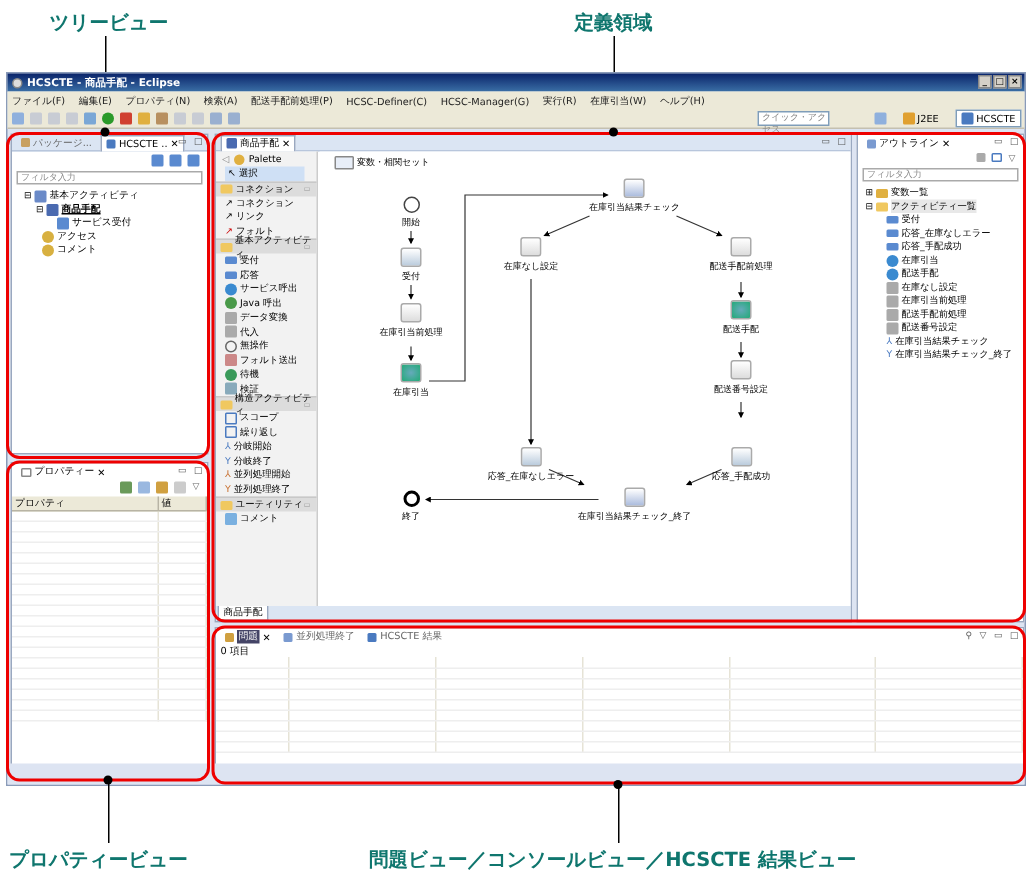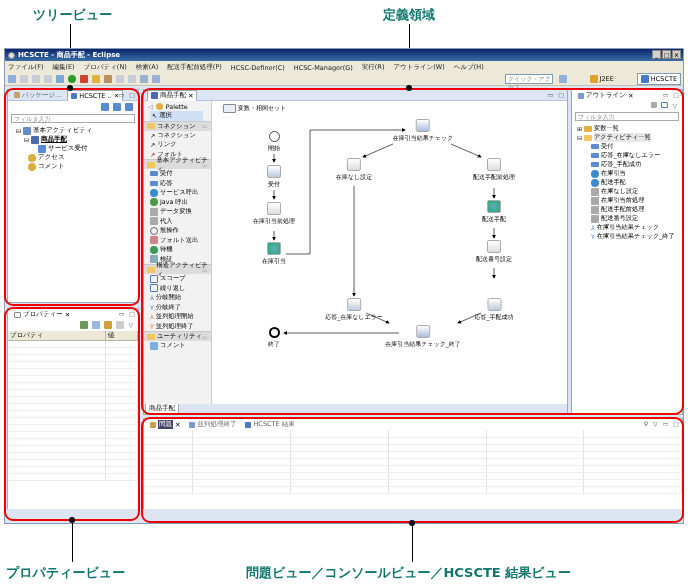--- a/index.html
+++ b/index.html
@@ -9,21 +9,21 @@
 .dot{position:absolute;width:6px;height:6px;border-radius:50%;background:#000}
 .win{position:absolute;left:4px;top:48px;width:680px;height:476px;border:1px solid #8a9bb8;background:#dde4f2}
 .titlebar{position:absolute;left:0;top:0;right:0;height:12px;background:linear-gradient(#0a246a,#3a6ea5);color:#fff;font-weight:bold;font-size:7px;display:flex;align-items:center;padding-left:3px}
 .titlebar .ti{width:7px;height:7px;border-radius:50%;background:#ddd;margin-right:3px;border:1px solid #888}
 .winbtns{position:absolute;right:2px;top:1px;display:flex;gap:1px}
 .winbtns span{width:9px;height:9px;background:#d4d0c8;border:1px solid #888;color:#000;font-size:6px;line-height:7px;text-align:center}
 .menubar{position:absolute;left:0;top:12px;right:0;height:11px;background:#ece9d8;display:flex;align-items:flex-end;padding-left:3px;gap:9px;font-size:6.5px;color:#222}
 .toolbar{position:absolute;left:0;top:23px;right:0;height:14px;background:#ece9d8;border-bottom:1px solid #c4c0b0;display:flex;align-items:center;padding-left:3px;gap:4px}
 .tb{width:8px;height:8px;border-radius:1px}
 .quick{position:absolute;right:130px;top:25px;width:48px;height:10px;border:1px solid #7f9db9;background:#fff;font-size:6px;color:#888;padding-left:2px;line-height:8px}
-.persp{position:absolute;right:2px;top:24px;display:flex;gap:20px;align-items:center;font-size:6.5px}
+.persp{position:absolute;right:2px;top:24px;display:flex;gap:8px;align-items:center;font-size:6.5px}
 .persp .p{display:flex;align-items:center;gap:2px;padding:1px 3px}
 .persp .p.act{border:1px solid #7f9db9;background:#fff}
 .pi{width:8px;height:8px;border-radius:1px}
 .panel{position:absolute;background:#fff;border:1px solid #9aa8c0}
 .ptab{height:11px;background:#dbe5f3;display:flex;align-items:center;font-size:6.5px;padding-left:3px;gap:3px;border-bottom:1px solid #b8c6dc;position:relative}
 .ptab .t{display:flex;align-items:center;gap:2px;padding:0 3px;height:11px}
 .ptab .t.act{background:#fff;border:1px solid #9aa8c0;border-bottom:none}
 .ptab .ctl{position:absolute;right:3px;top:1px;display:flex;gap:5px;color:#555;font-size:6px}
 .red{position:absolute;border:2px solid #e00;border-radius:9px;pointer-events:none}
 .ico{display:inline-block;width:8px;height:8px;border-radius:1px;vertical-align:middle}
@@ -69,21 +69,21 @@
   </div>
   <div class="menubar">
     <span>ファイル(F)</span>
     <span>編集(E)</span>
     <span>プロパティ(N)</span>
     <span>検索(A)</span>
     <span>配送手配前処理(P)</span>
     <span>HCSC-Definer(C)</span>
     <span>HCSC-Manager(G)</span>
     <span>実行(R)</span>
-    <span>アウトライン(W)</span>
+    <span>在庫引当(W)</span>
     <span>ヘルプ(H)</span>
   </div>
   <div class="toolbar">
     <span class="tb" style="background:#8fb0dd"></span>
     <span class="tb" style="background:#c8ccd4"></span>
     <span class="tb" style="background:#c8ccd4"></span>
     <span class="tb" style="background:#c8ccd4"></span>
     <span class="tb" style="background:#7aa7d6"></span>
     <span class="tb" style="background:#2a9a2a;border-radius:50%"></span>
     <span class="tb" style="background:#d04030"></span>
@@ -541,20 +541,21 @@
           <span class="ico" style="background:#4a7ac0;width:6px;height:6px"></span>
           <span style="color:#666">HCSCTE 結果</span>
         </span>
       <span class="ctl">
           <span>⚲</span>
           <span>▽</span>
           <span>▭</span>
           <span>□</span>
         </span>
     </div>
+    <div style="font-size:6.5px;padding-left:3px;height:8px;line-height:8px">0 項目</div>
     <table>
       <tbody>
       <tr>
             <td></td>
             <td></td>
             <td></td>
             <td></td>
             <td></td>
             <td></td>
           </tr>

